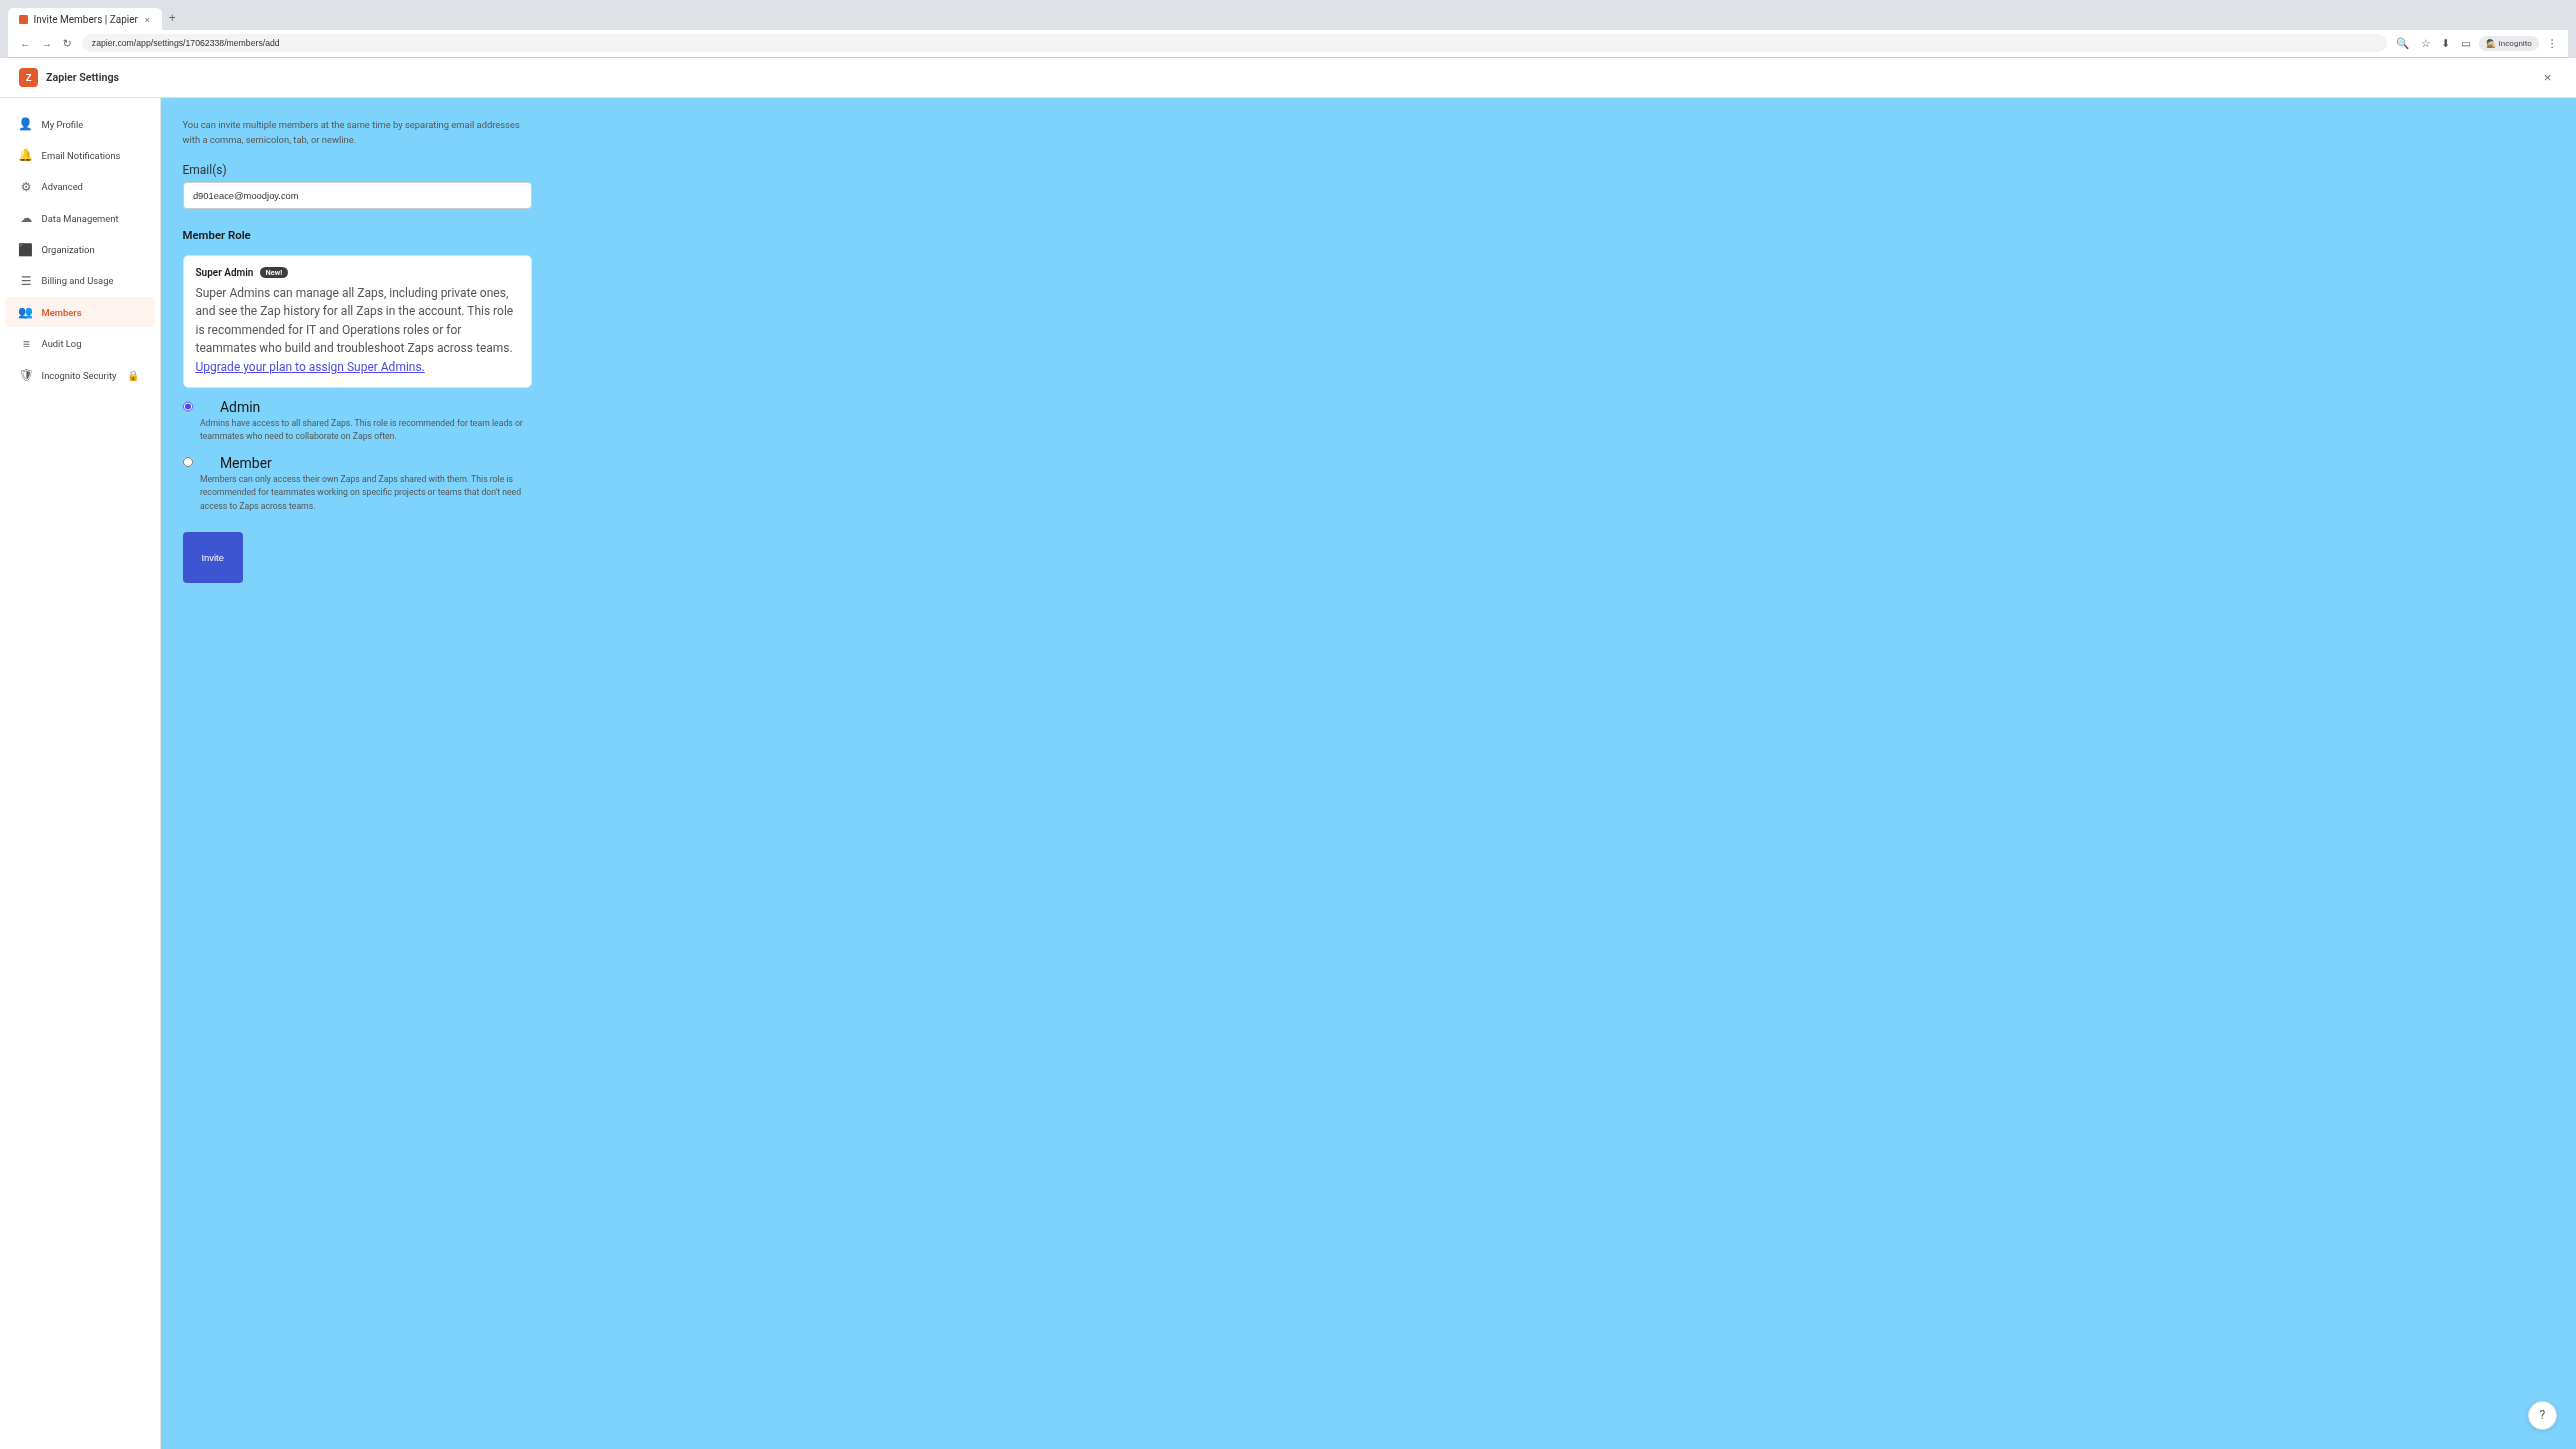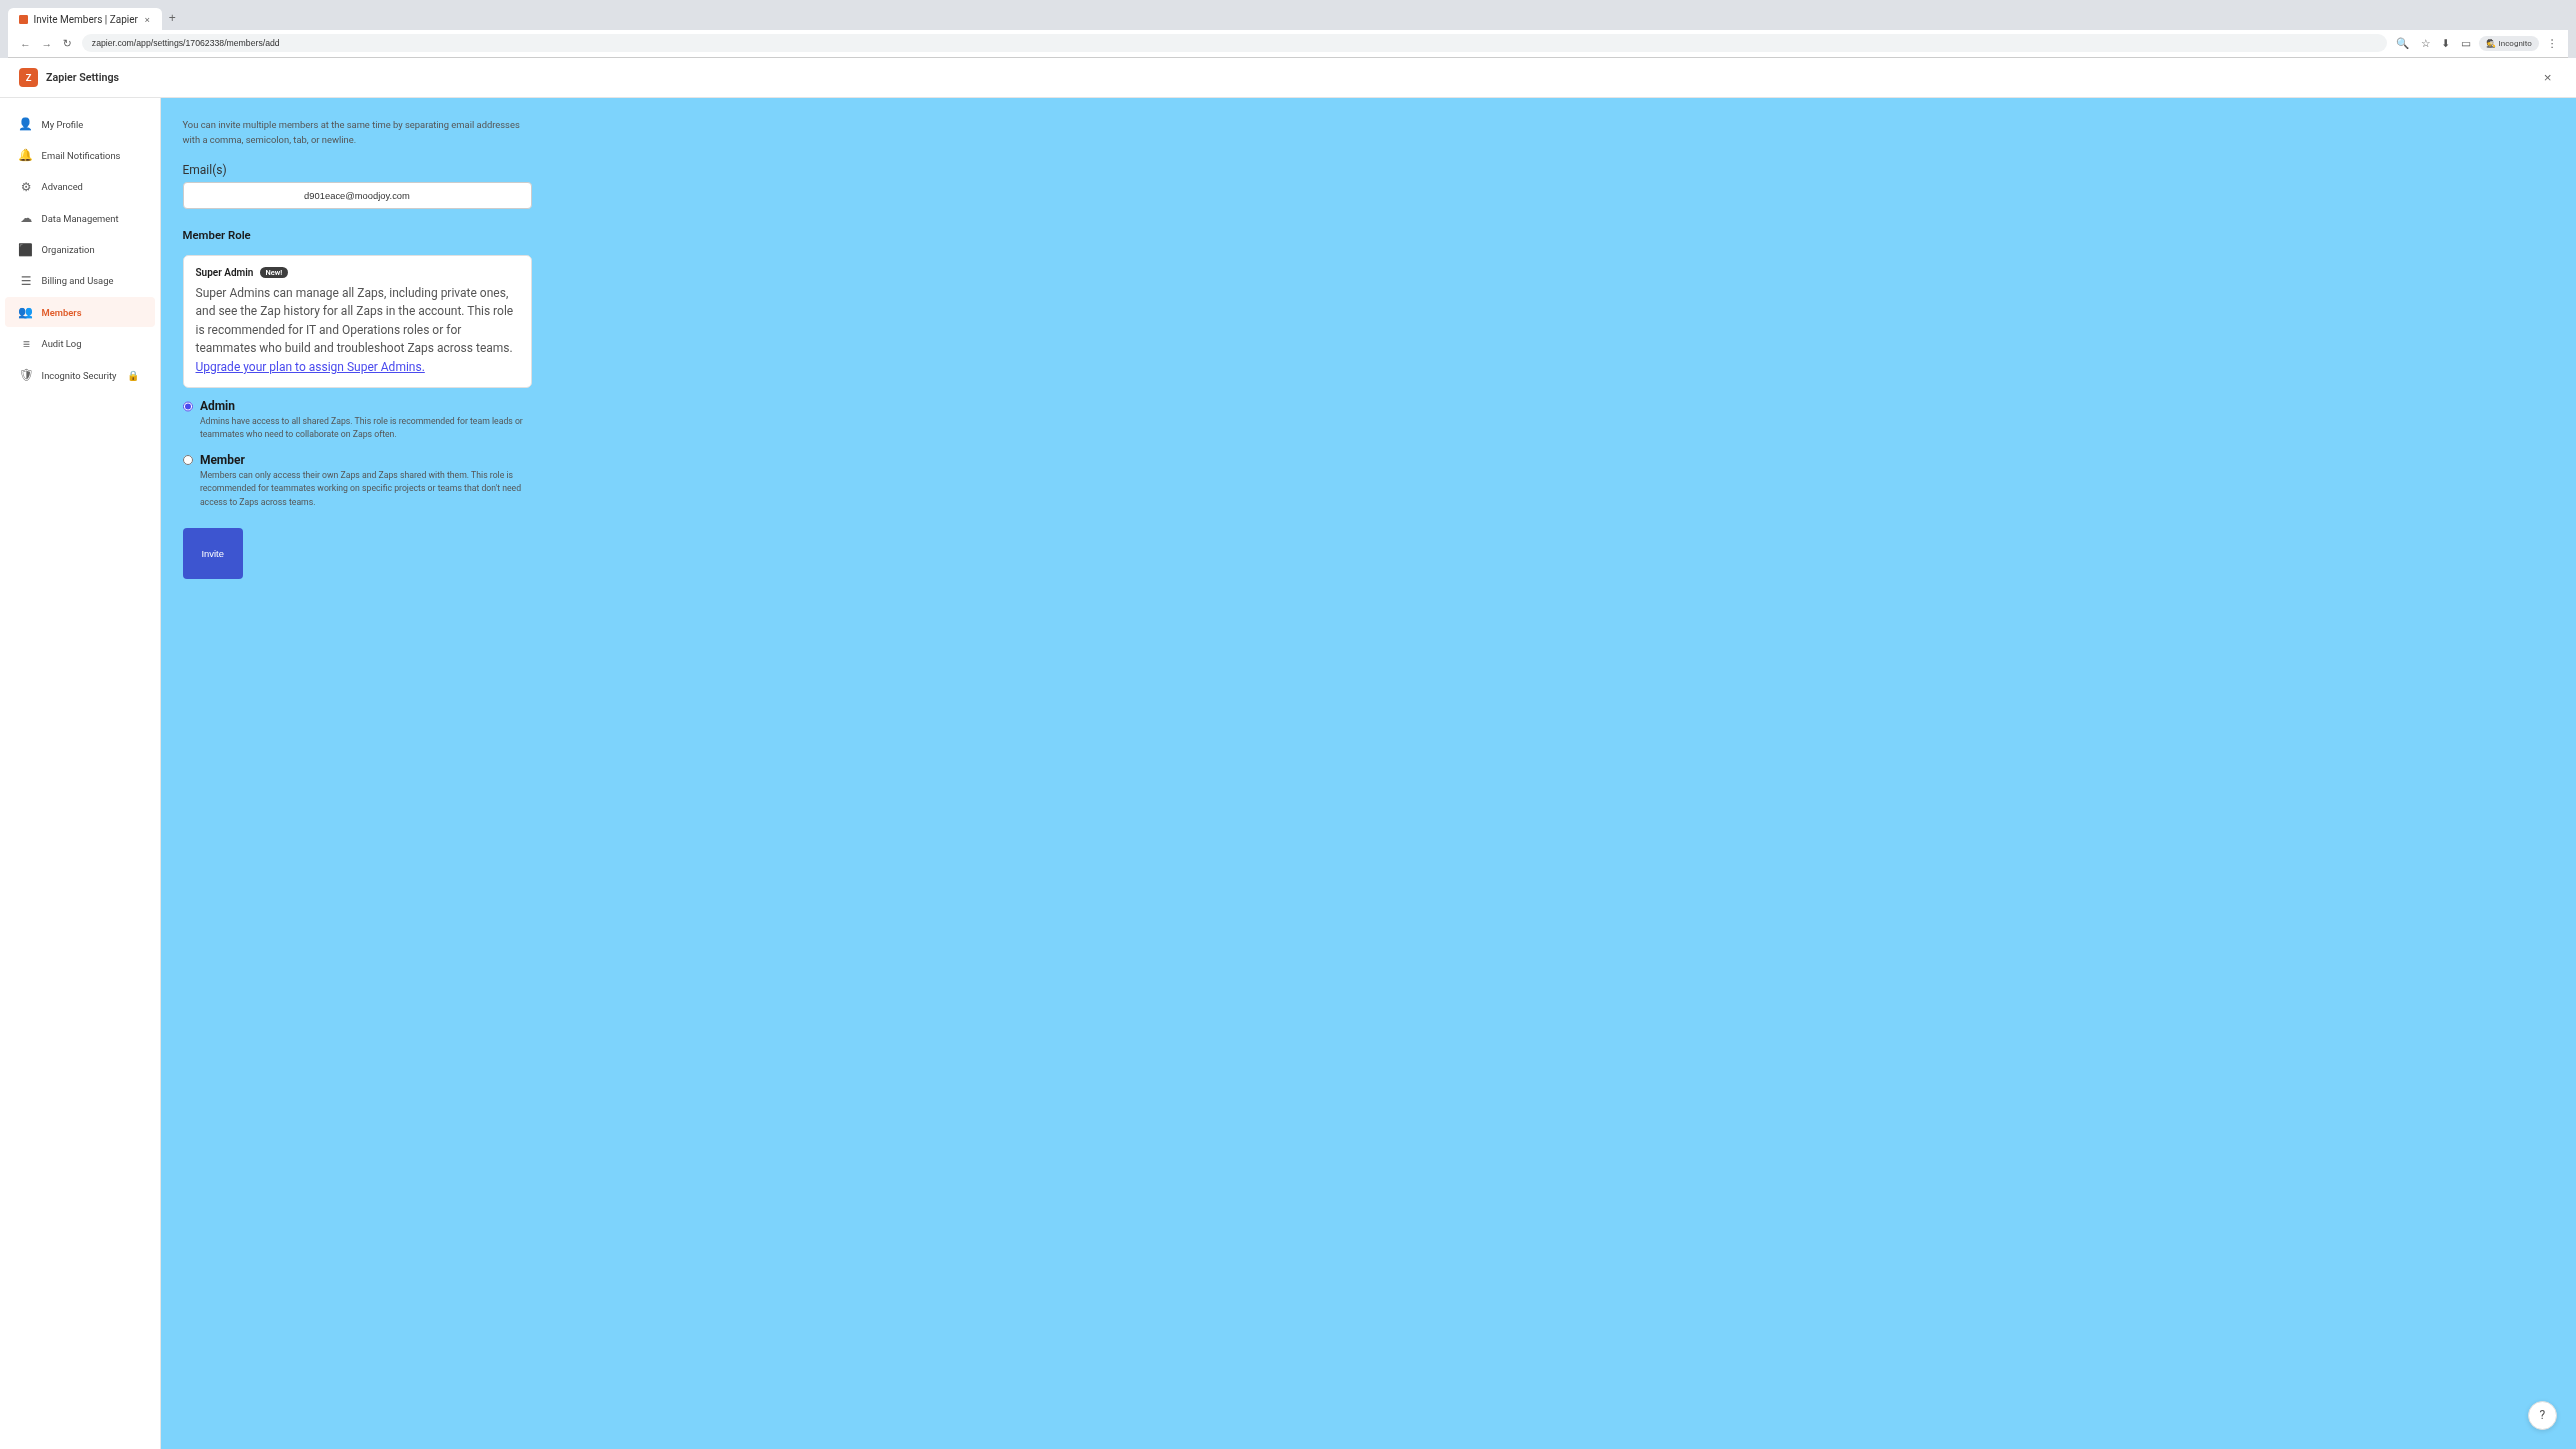--- a/index.html
+++ b/index.html
@@ -40,35 +40,35 @@
     .sidebar-item.active .sidebar-icon { color: #e05c2a; }
     .sidebar-icon { font-size: 12px; color: #666; flex-shrink: 0; width: 14.8px; text-align: center; }
 
     
     .main-content { flex: 1; overflow-y: auto; padding: 19px 21.5px; background: #7dd3fc; }
 
     .intro-text { font-size: 9.4px; color: #555; line-height: 1.6; margin-bottom: 16px; max-width: 349px; }
 
     .form-section { margin-bottom: 19px; }
     .form-label { font-size: 12px; font-weight: 400; color: #333; margin-bottom: 5.4px; display: block; }
-    .form-input { width: 100%; max-width: 349px; padding: 6.7px 9.4px; border: 1px solid #ccc; border-radius: 4px; font-size: 9.4px; color: #333; background: #fff; outline: none; text-align: center; }
+    .form-input { width: 100%; max-width: 349px; padding: 6.7px 9.4px; border: 1px solid #ccc; border-radius: 4px; font-size: 9.4px; color: #333; background: #fff; outline: none; }
 
     .section-title { font-size: 11.4px; font-weight: 600; color: #1a1a1a; margin-bottom: 13.4px; }
 
     .role-card { max-width: 349px; border: 1px solid #e0e0e0; border-radius: 5.4px; padding: 10.7px 12px; margin-bottom: 10.7px; background: #fff; }
     .role-header { display: flex; align-items: flex-start; gap: 6.7px; margin-bottom: 5.4px; }
     .role-name { font-size: 10px; font-weight: 600; color: #1a1a1a; }
     .new-badge { background: #3d3d3d; color: #fff; font-size: 7.4px; font-weight: 600; padding: 1.3px 5.4px; border-radius: 8px; }
     .role-desc { font-size: 12px; color: #555; line-height: 1.55; }
     .role-desc a { color: #4a4aee; }
 
     .radio-group { display: flex; flex-direction: column; gap: 10.7px; max-width: 349px; margin-bottom: 19px; }
     .radio-item { display: flex; align-items: flex-start; gap: 6.7px; }
     .radio-input { margin-top: 2px; width: 10.7px; height: 10.7px; accent-color: #4a4aee; flex-shrink: 0; cursor: pointer; }
-    .radio-title { font-weight: 700; color: #1a1a1a; font-size: 12px; margin-bottom: 2px; }
+    .radio-title { font-weight: 400; color: #1a1a1a; font-size: 14px; margin-bottom: 2px; margin-left: 20px; }
     .radio-desc { font-size: 8.7px; color: #555; line-height: 1.55; }
 
     .invite-btn { background: #3d55d0; color: #fff; border: none; padding: 20px 19px; border-radius: 4px; font-size: 9.4px; font-weight: 400; cursor: pointer; }
 
     
     .main-content::-webkit-scrollbar { width: 4px; }
     .main-content::-webkit-scrollbar-thumb { background: #ccc; border-radius: 2px; }
 
     .help-fab { position: fixed; bottom: 19px; right: 19px; width: 29.5px; height: 29.5px; background: #fff; border: 1px solid #ddd; border-radius: 50%; display: flex; align-items: center; justify-content: center; font-size: 12px; cursor: pointer; box-shadow: 0 1.3px 5.4px rgba(0,0,0,0.12); color: #555; }
 

